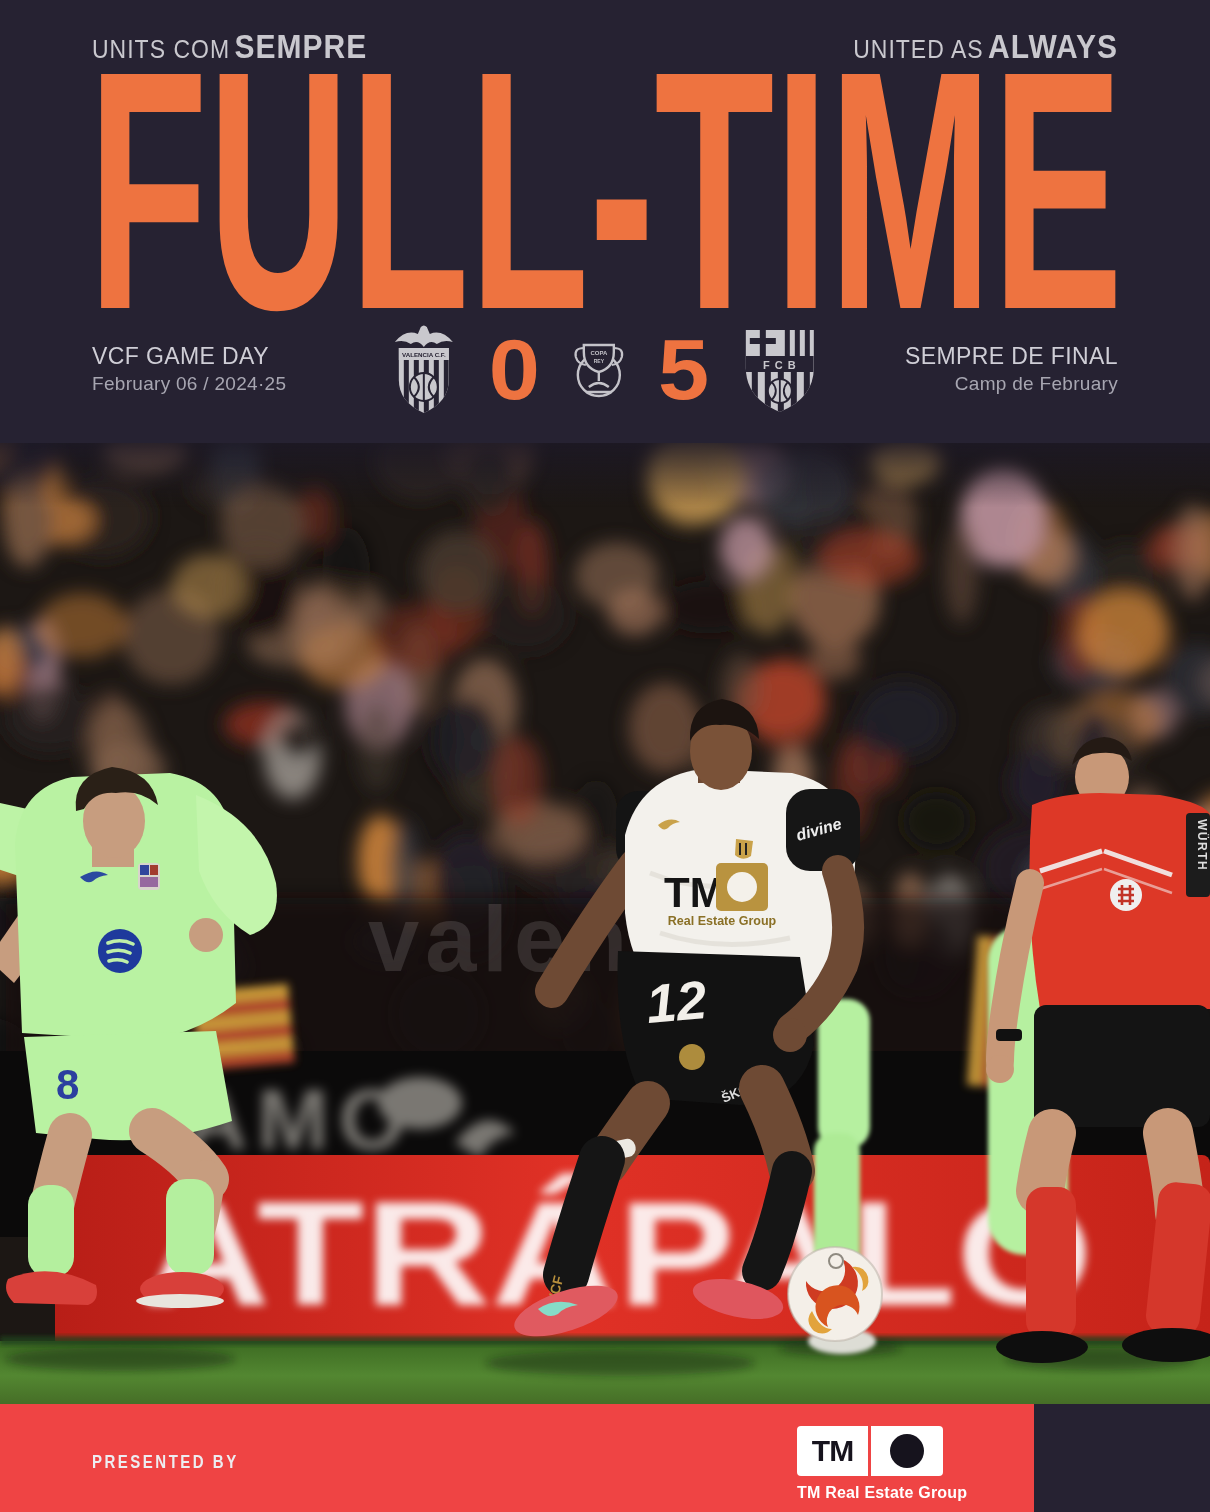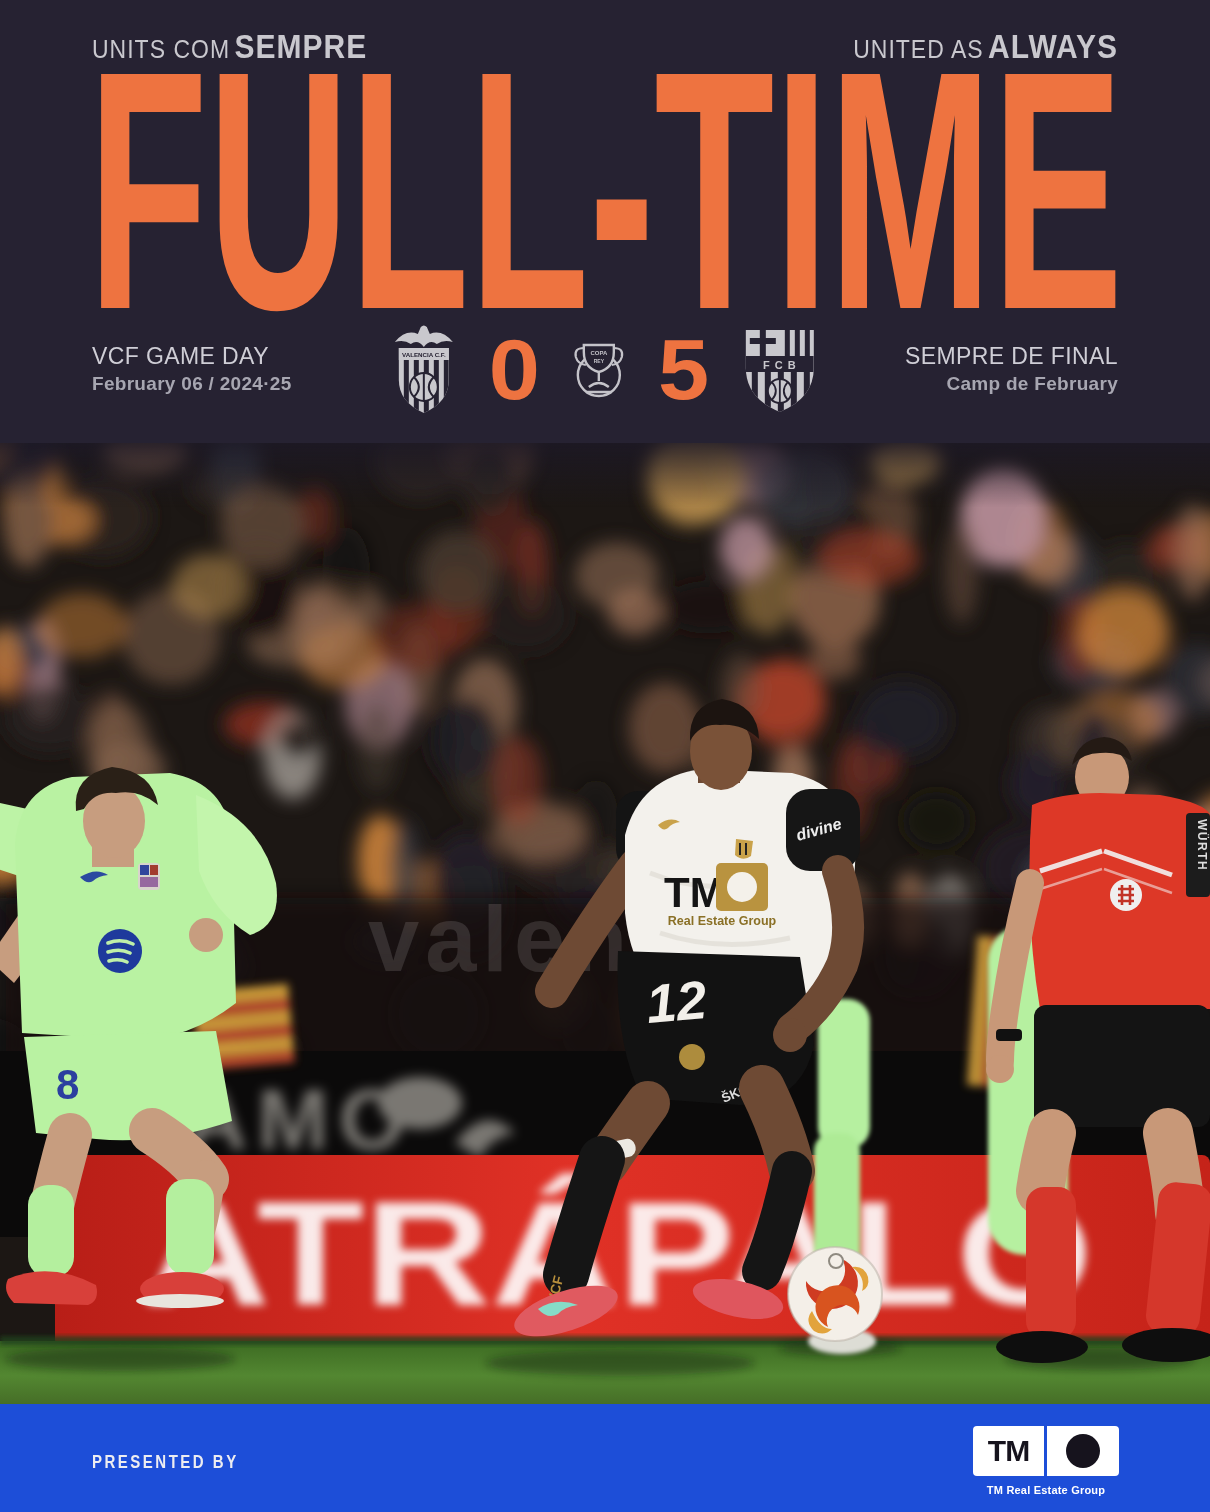--- a/index.html
+++ b/index.html
@@ -7,40 +7,40 @@
           font-family:"Liberation Sans",sans-serif;}
   
   .slogan{position:absolute;top:28px;color:#c9c8ce;transform:scaleY(1.12);transform-origin:top;white-space:nowrap;}
   .slogan .pfx{font-size:23px;font-weight:400;letter-spacing:1px;}
   .slogan .emp{font-size:30px;font-weight:800;letter-spacing:1px;}
   .slogan-left{left:92px;}
   .slogan-right{right:92px;text-align:right;}
   .title-svg{position:absolute;left:88px;top:64px;width:1035px;height:252px;}
   .meta{position:absolute;top:341px;color:#cbcad1;line-height:1.32;}
   .meta .l1{font-size:23px;font-weight:400;letter-spacing:.4px;color:#cfced6;}
-  .meta .l2{font-size:19px;font-weight:700;color:#a7a6b1;letter-spacing:.3px;}
+  .meta .l2{font-size:19px;font-weight:400;color:#a7a6b1;letter-spacing:.3px;}
   .meta-left{left:92px;}
   .meta-right{right:92px;text-align:right;}
   .scoreline{position:absolute;top:320px;left:50%;transform:translateX(-50%);
              display:flex;align-items:center;gap:32px;height:100px;}
   .score-digit{font-size:92px;font-weight:800;color:#ee7340;line-height:1;transform:scaleY(.92);}
   
   .photo{position:absolute;left:0;top:443px;width:1210px;height:961px;background:#17120f;}
   .photo svg{display:block;width:100%;height:100%;}
   
-  .footer{position:absolute;left:0;top:1404px;width:1210px;height:108px;background:#1d4ed8;}
+  .footer{position:absolute;left:0;top:1404px;width:1034px;height:108px;background:#ef4444;}
   .presented{position:absolute;left:92px;top:46px;color:#ededf1;font-size:15px;font-weight:700;
              letter-spacing:2.5px;transform:scaleY(1.25);transform-origin:left top;white-space:nowrap;}
   .partner{position:absolute;right:91px;top:22px;width:146px;text-align:center;}
   .tm-box{display:flex;gap:3px;height:50px;}
   .tm-a{flex:0 0 71px;background:#ffffff;border-radius:4px 0 0 4px;display:flex;align-items:center;justify-content:center;
         font-size:30px;font-weight:800;color:#16131d;letter-spacing:-1px;}
   .tm-b{flex:1;background:#ffffff;border-radius:0 4px 4px 0;display:flex;align-items:center;justify-content:center;}
   .tm-dot{width:34px;height:34px;border-radius:50%;background:#16131d;}
-  .tm-cap{margin-top:8px;color:#ffffff;font-size:11px;font-weight:700;letter-spacing:.2px;white-space:nowrap;}
+  .tm-cap{margin-top:8px;color:#ffffff;font-size:16px;font-weight:700;letter-spacing:.2px;white-space:nowrap;}
 </style>
 </head>
 <body>
 
 <div class="poster">
 
   <div>
     <div class="slogan slogan-left">
       <span class="pfx">UNITS COM</span>
       <span class="emp">SEMPRE</span>

